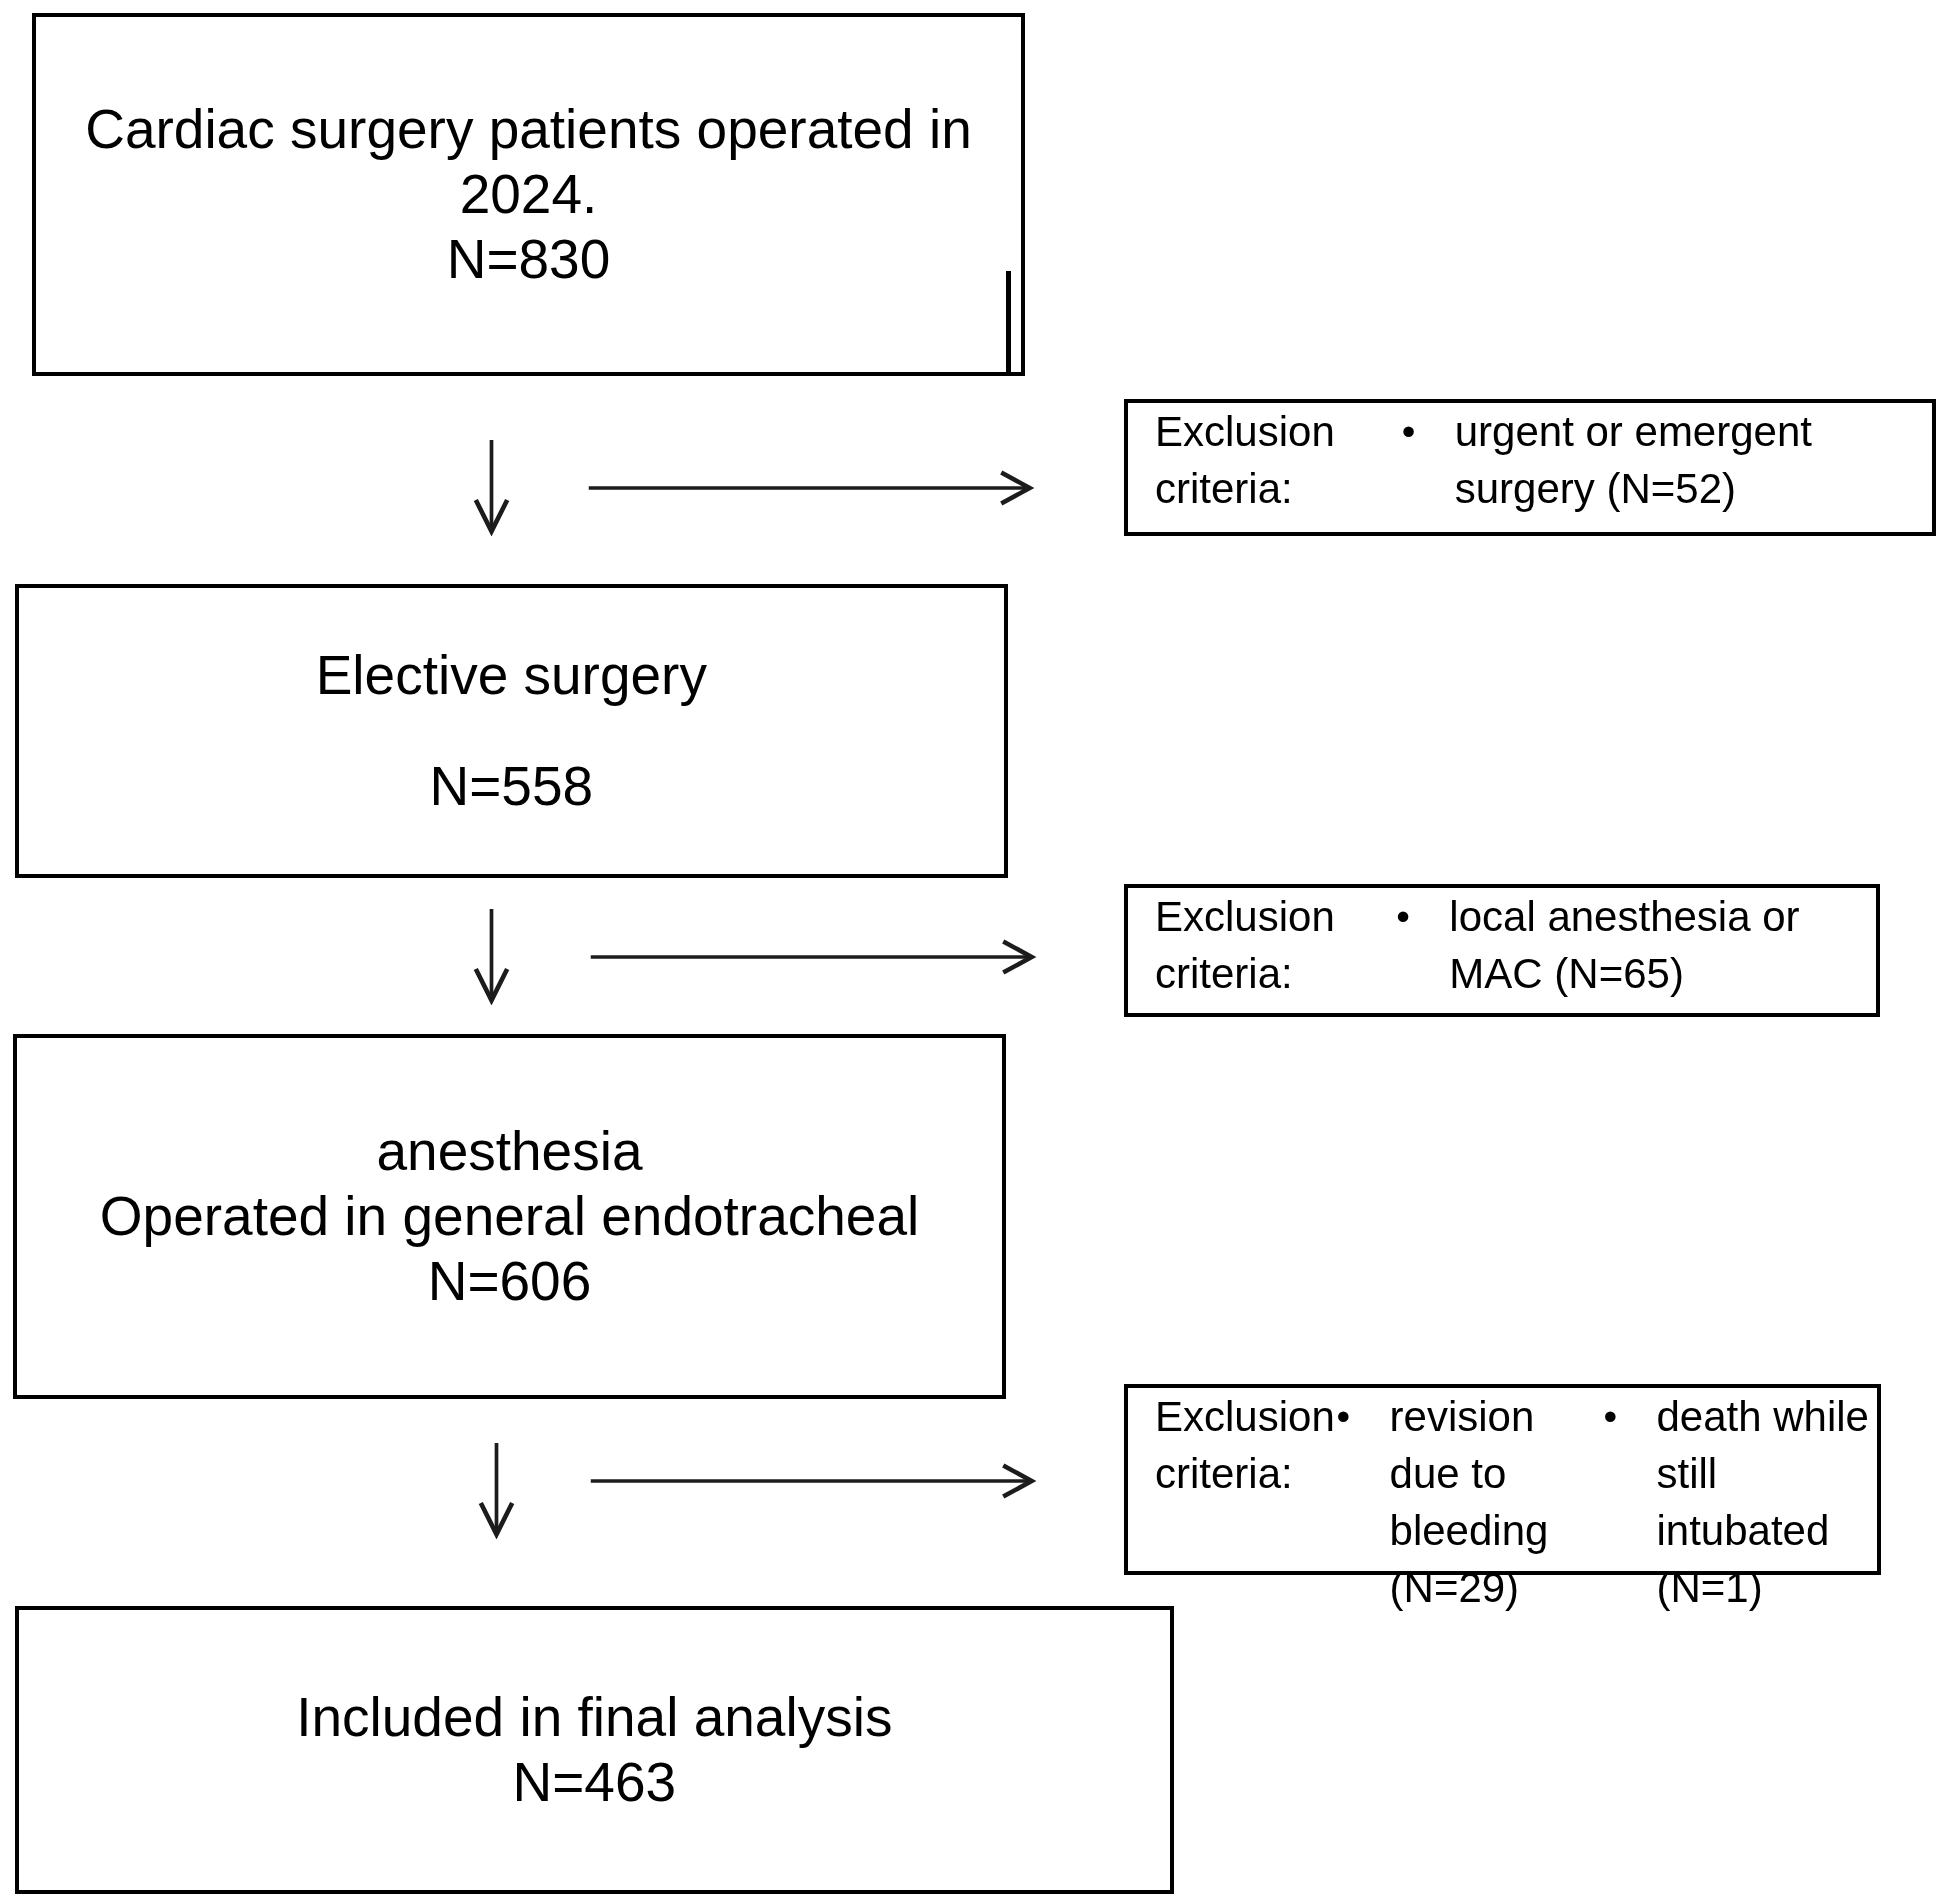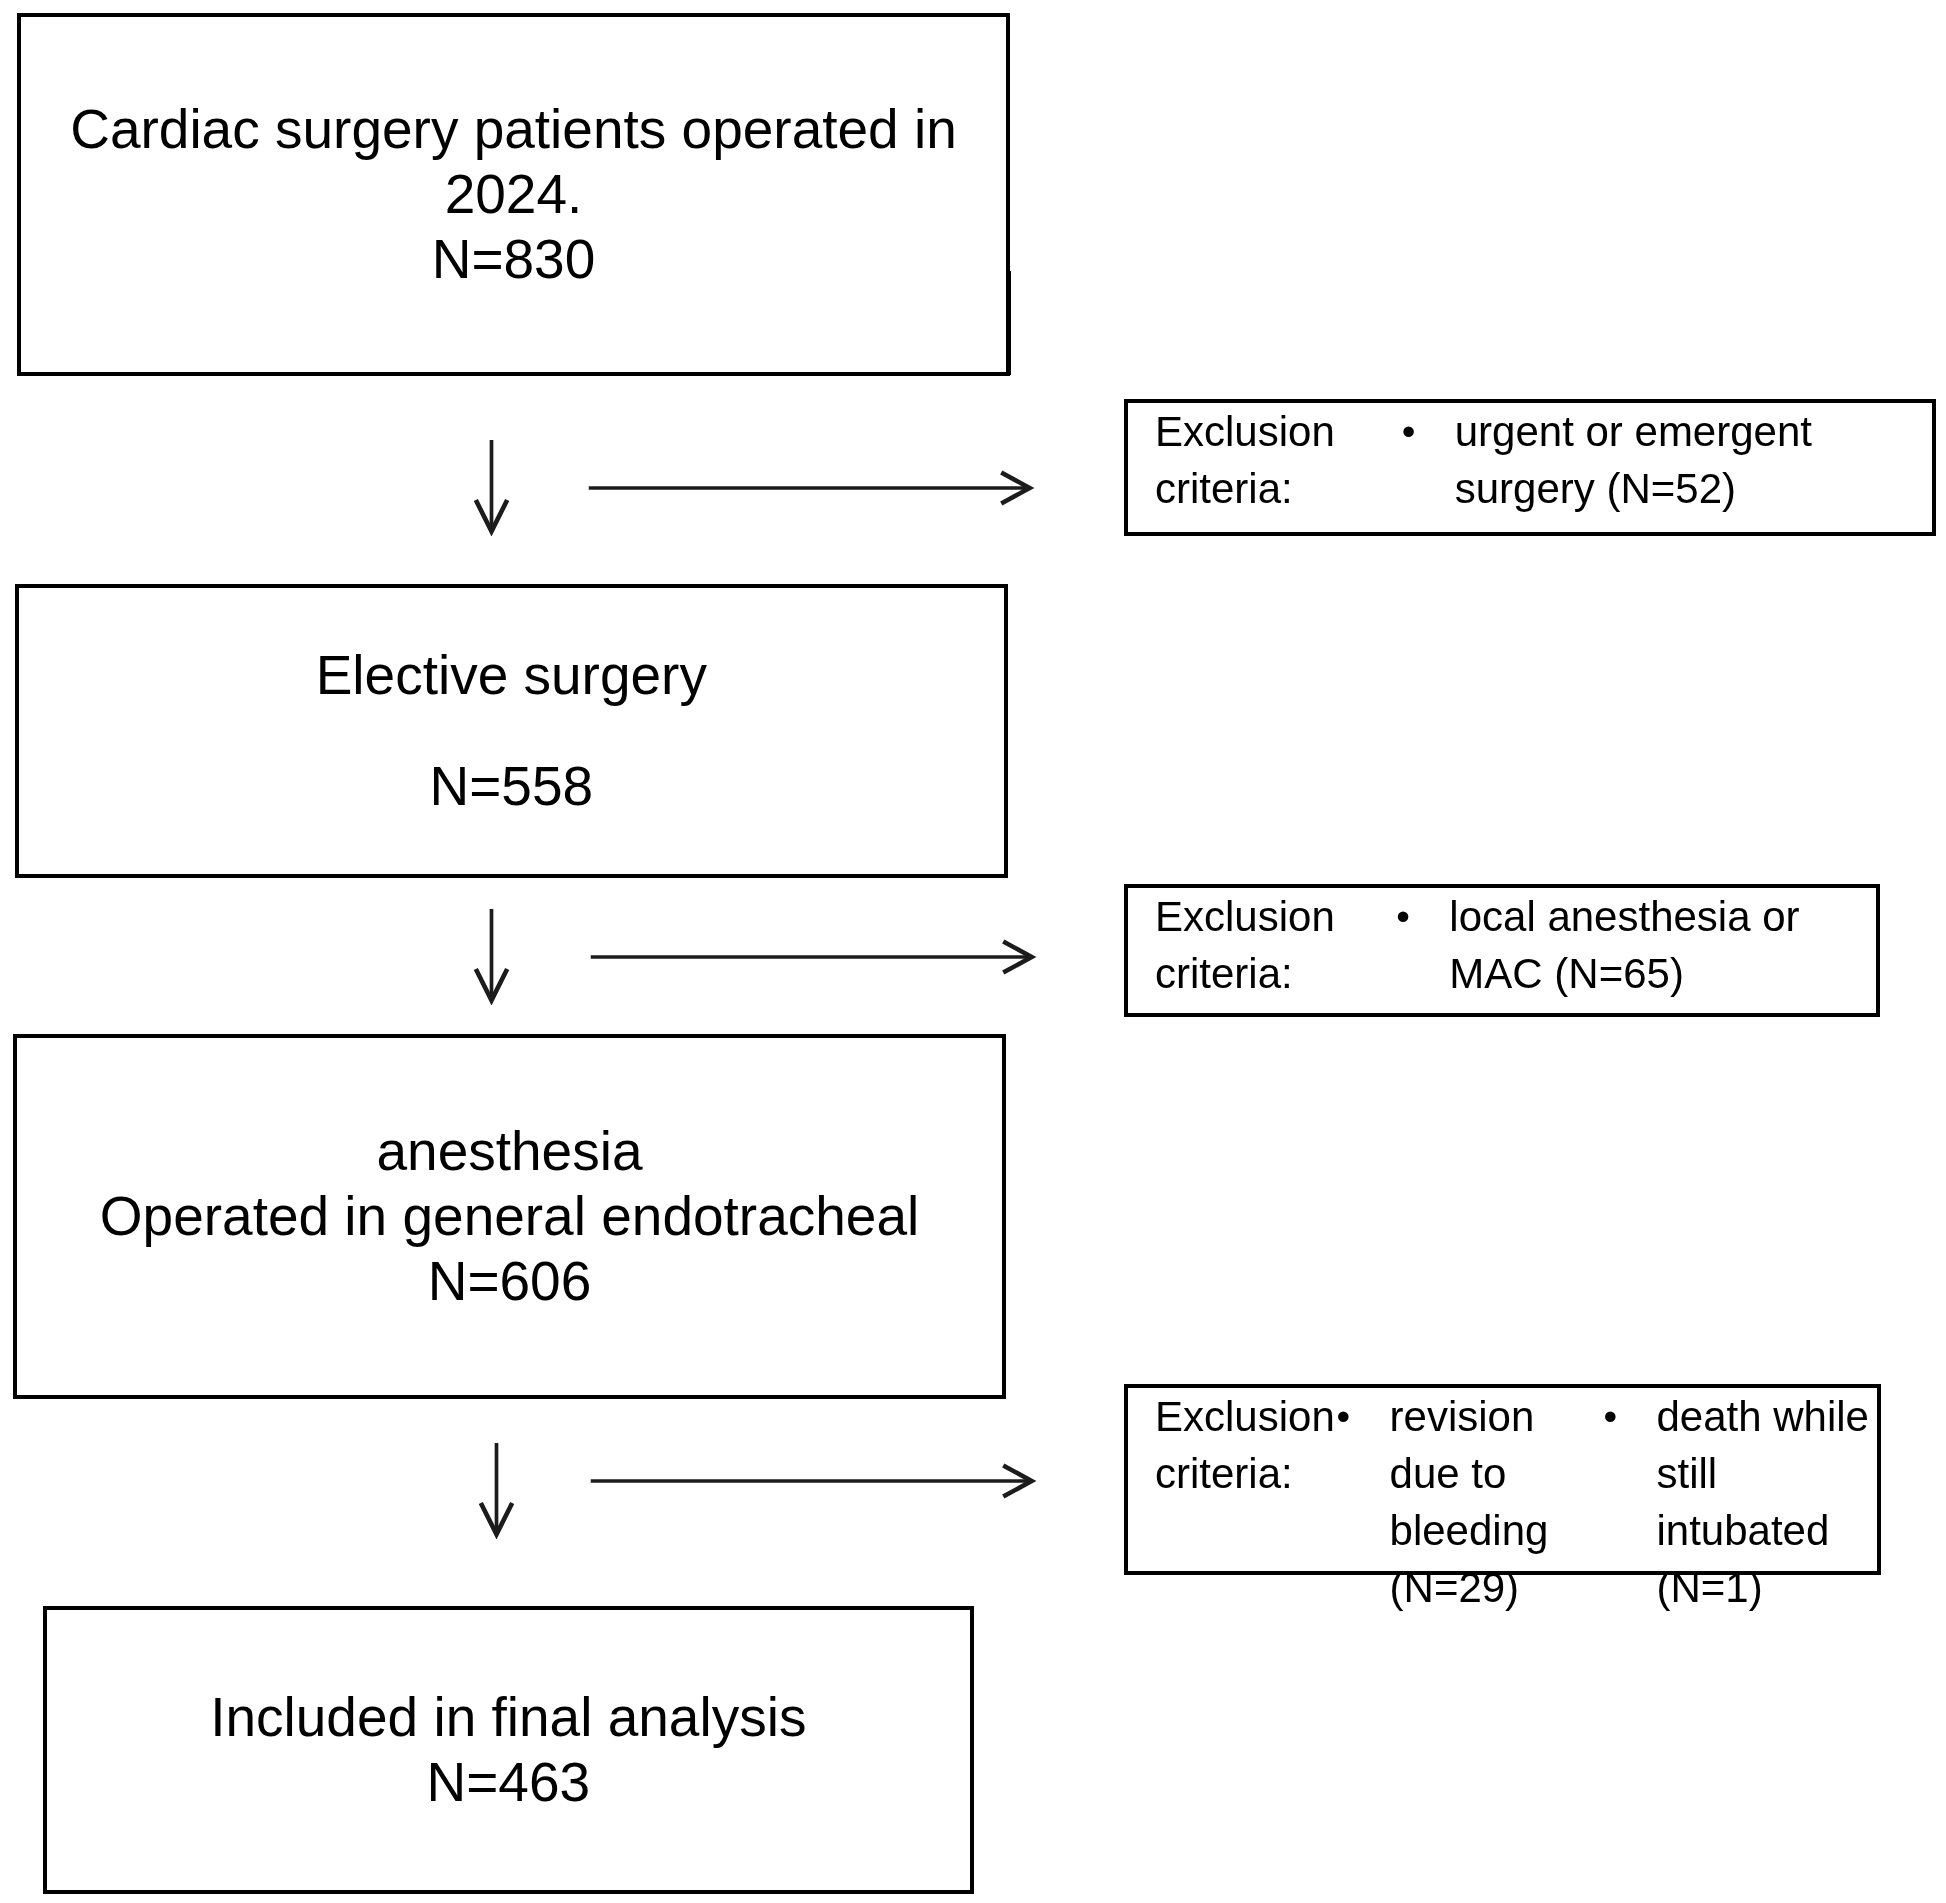--- a/index.html
+++ b/index.html
@@ -63,21 +63,21 @@
     fill: none;
   }
   .arrow line { stroke-width: 4; }
   .arrow polyline { stroke-width: 5; }
 </style>
 </head>
 <body>
 
 <div class="canvas">
 
-  <div class="mainbox" style="left:17px; top:13px; width:993px; height:363px;">
+  <div class="mainbox" style="left:32px; top:13px; width:993px; height:363px;">
     <div class="boxline">Cardiac surgery patients operated in</div>
     <div class="boxline">2024.</div>
     <div class="boxline">N=830</div>
   </div>
 
   <div class="edge-artifact" style="left:1006px; top:271px; width:4.6px; height:104px;"></div>
 
   <svg class="arrow" style="left:471px; top:440px;" width="41" height="96" viewBox="0 0 44 104">
     <line x1="22" y1="0" x2="22" y2="97"></line>
     <polyline points="5,65 22,99 39,65"></polyline>
@@ -140,19 +140,19 @@
     <div class="excl-item">
       <span class="bullet">•</span>
       <span>revision due to bleeding (N=29)</span>
     </div>
     <div class="excl-item">
       <span class="bullet">•</span>
       <span>death while still intubated (N=1)</span>
     </div>
   </div>
 
-  <div class="mainbox" style="left:14.8px; top:1606px; width:931px; height:288px;margin-left:28px;">
+  <div class="mainbox" style="left:14.8px; top:1606px; width:1159px; height:288px;">
     <div class="boxline">Included in final analysis</div>
     <div class="boxline">N=463</div>
   </div>
 
 </div>
 
 
 </body></html>

